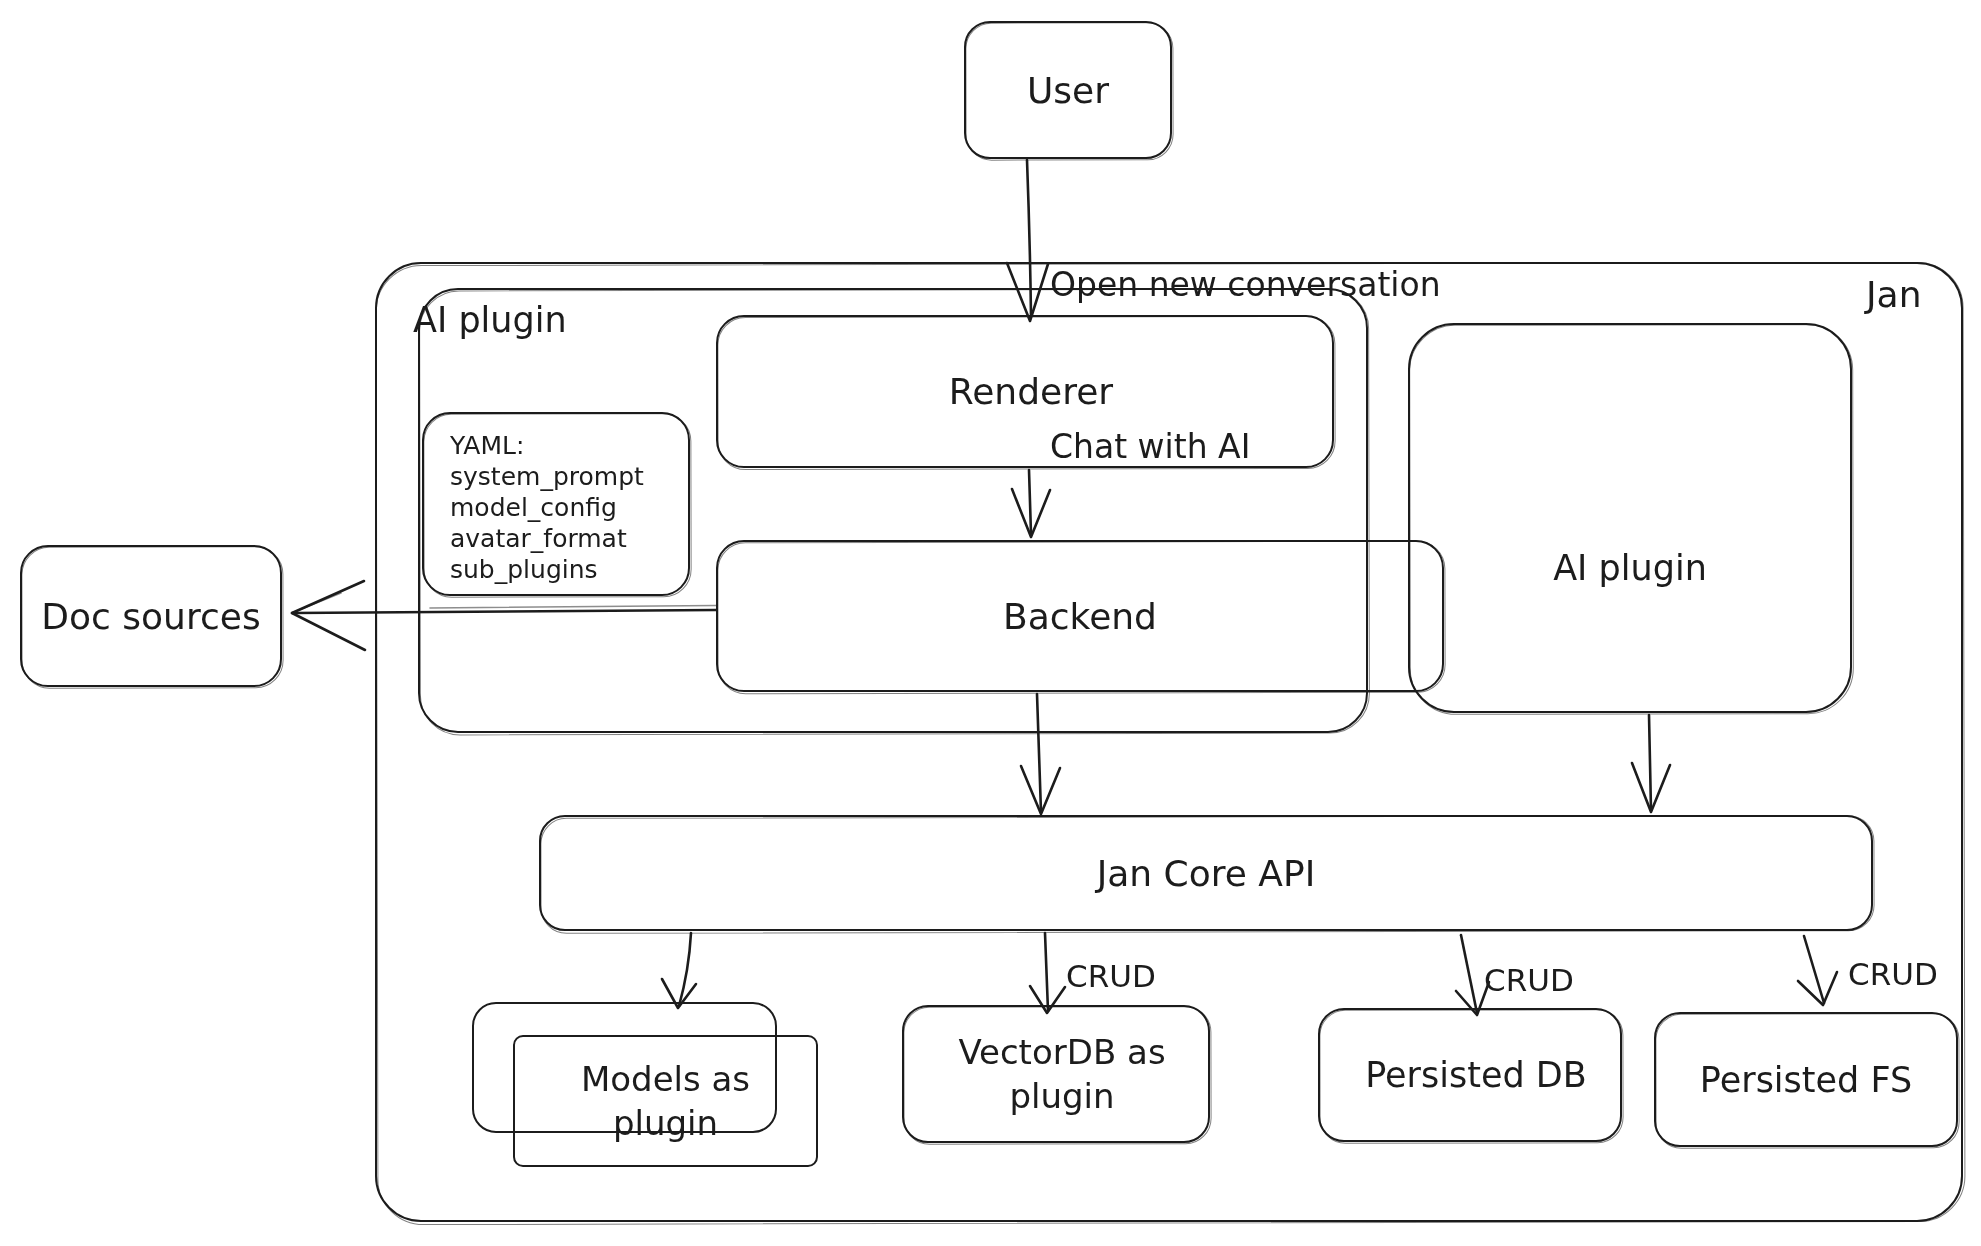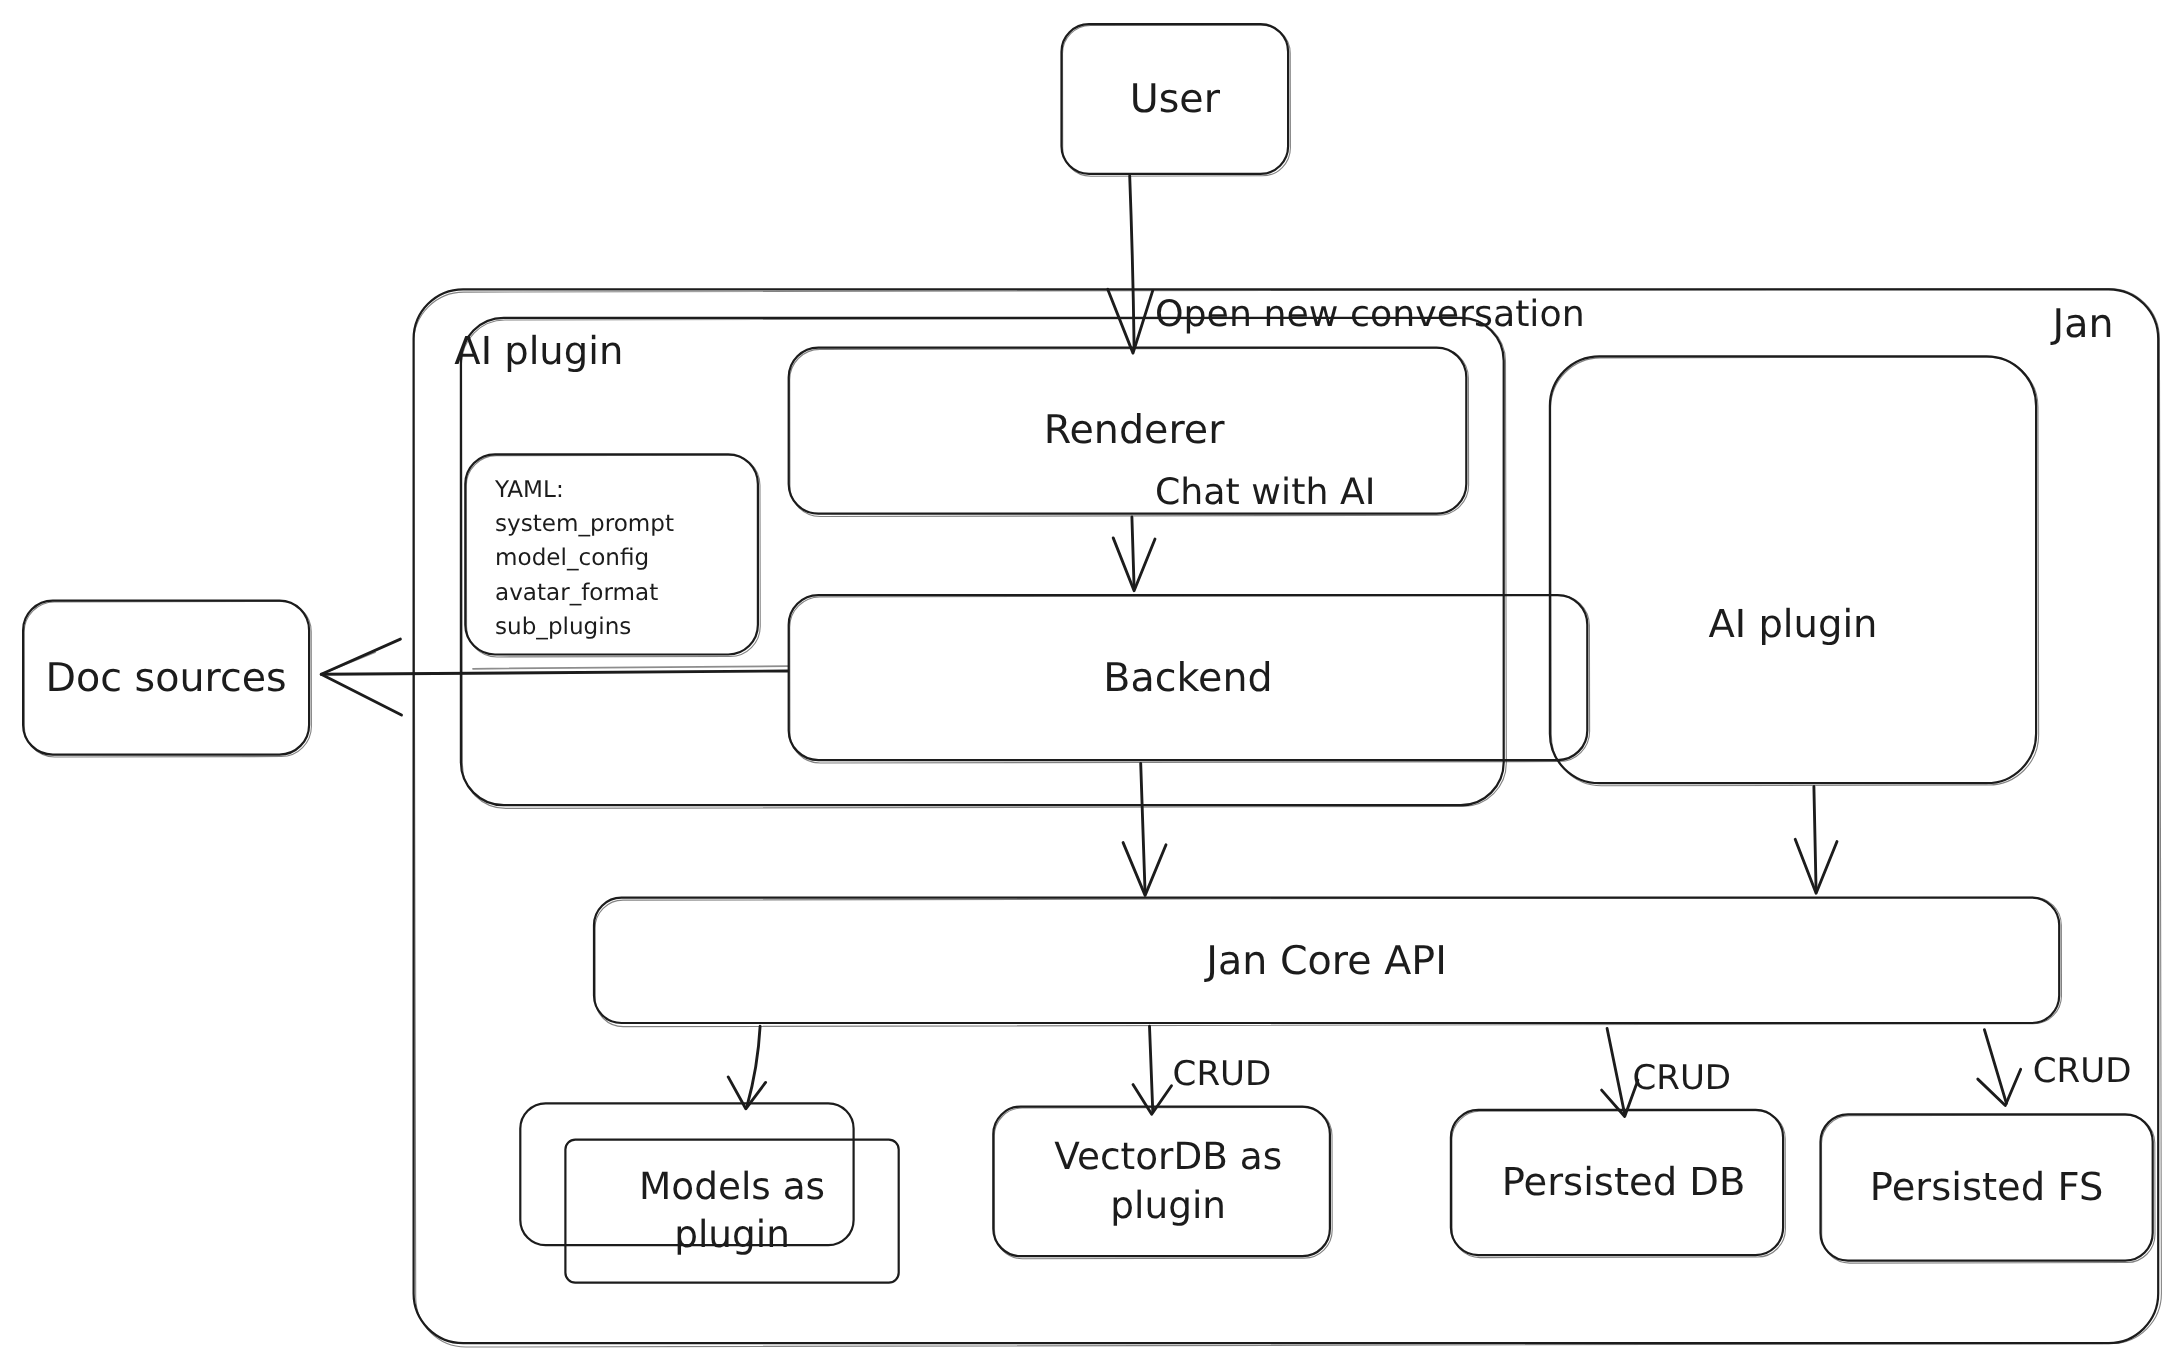--- a/index.html
+++ b/index.html
@@ -43,21 +43,21 @@
 <body>
 
 <div id="canvas">
 
   <div class="node sketch" style="left:375px;top:262px;width:1588px;height:960px;border-radius:46px;"></div>
   <div class="container-label" style="left:1866px;top:274px;font-size:36px;">Jan</div>
 
   <div class="node sketch" style="left:418px;top:288px;width:950px;height:445px;border-radius:40px;"></div>
   <div class="container-label" style="left:413px;top:300px;font-size:35px;">AI plugin</div>
 
-  <div class="node sketch" style="left:422px;top:412px;width:268px;height:184px;border-radius:28px;align-items:flex-start;justify-content:flex-start;padding:16px 0 0 26px;text-align:left;font-size:21px;line-height:31px;">
+  <div class="node sketch" style="left:422px;top:412px;width:268px;height:184px;border-radius:28px;align-items:flex-start;justify-content:flex-start;padding:16px 0 0 26px;text-align:left;font-size:25px;line-height:31px;">
     <div>YAML:</div>
     <div>system_prompt</div>
     <div>model_config</div>
     <div>avatar_format</div>
     <div>sub_plugins</div>
   </div>
 
   <div class="node sketch" style="left:716px;top:315px;width:618px;height:153px;border-radius:28px;font-size:36px;padding-left:12px;">
     <span class="t">Renderer</span>
   </div>

